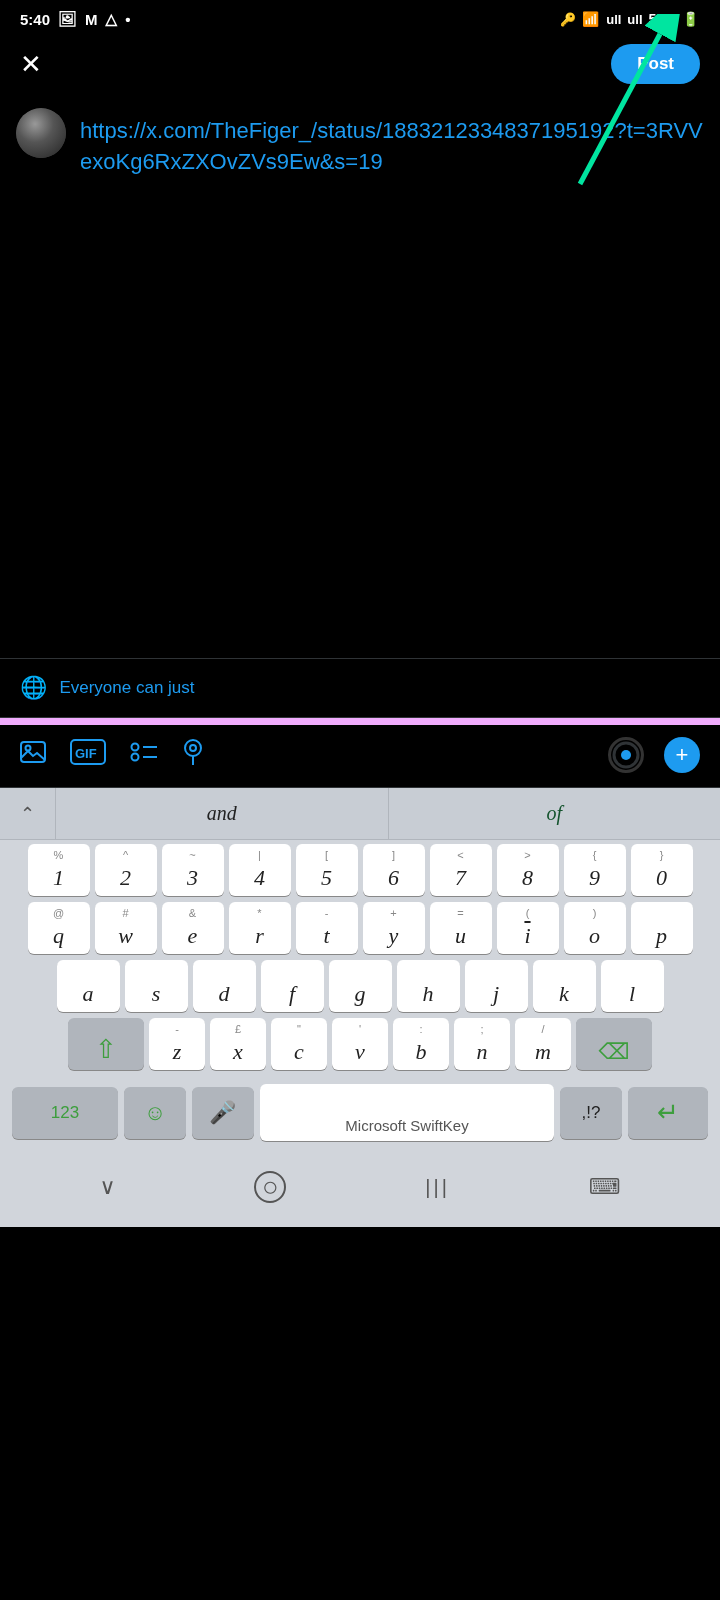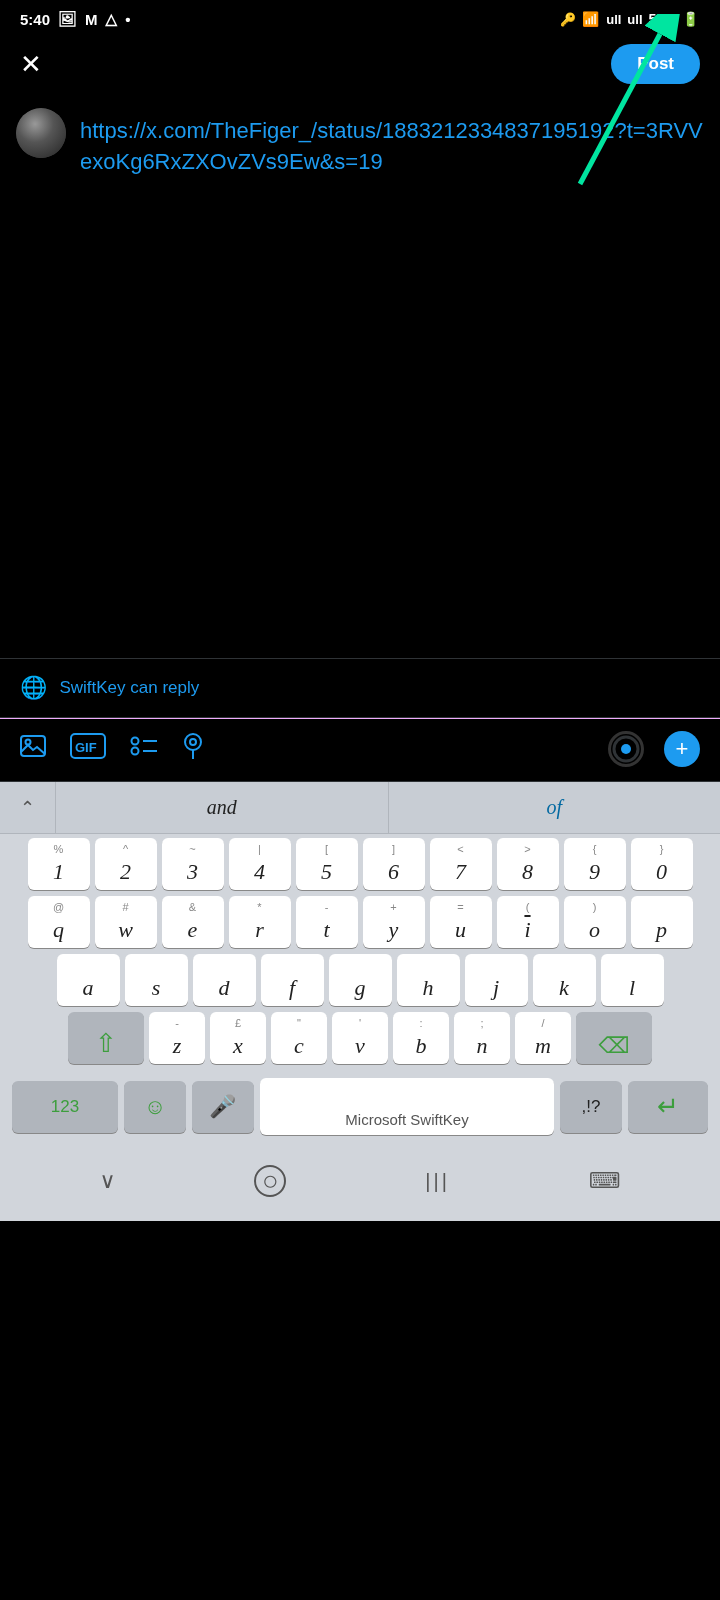--- a/index.html
+++ b/index.html
@@ -122,21 +122,21 @@
       font-weight: 500;
     }
 
     
     .compose-toolbar {
       display: flex;
       align-items: center;
       justify-content: space-between;
       padding: 12px 20px 14px;
       background: #000;
-      border-top: 1px solid #f0abfc;
+      border-top: 7px solid #f0abfc;
       border-bottom: 1px solid #2f3336;
       text-align: center;
     }
     .toolbar-icons {
       display: flex;
       align-items: center;
       gap: 24px;
     }
     .toolbar-icon {
       color: #1d9bf0;
@@ -207,21 +207,21 @@
       align-items: center;
       justify-content: center;
       font-size: 20px;
       color: #222;
       border-right: 1px solid #b0b5bc;
       cursor: pointer;
       font-family: 'Georgia', serif;
       font-style: italic;
     }
     .suggestion-word.highlighted {
-      color: #0369a1;
+      color: #14532d;
     }
     .suggestion-word:last-child {
       border-right: none;
     }
 
     
     .keyboard-rows {
       padding: 4px 2px 0;
       background: #d1d5db;
     }
@@ -376,21 +376,21 @@
     <div class="compose-text-area">
       <span class="tweet-link">https://x.com/TheFiger_/status/18832123348371951​92?t=3RVVexoKg6RxZXOvZVs9Ew&amp;s=19</span>
     </div>
   </div>
 </div>
 
 <div class="divider"></div>
 
 <div class="reply-settings">
   <span class="globe-icon">🌐</span>
-  <span class="reply-text">SwiftKey can reply</span>
+  <span class="reply-text">Everyone can just</span>
 </div>
 
 <div class="divider"></div>
 
 <div class="compose-toolbar">
   <div class="toolbar-icons">
 
     <span class="toolbar-icon">
       <svg width="26" height="26" viewBox="0 0 26 26" fill="none">
         <rect x="1" y="3" width="24" height="20" rx="3" stroke="#1d9bf0" stroke-width="2"></rect>

